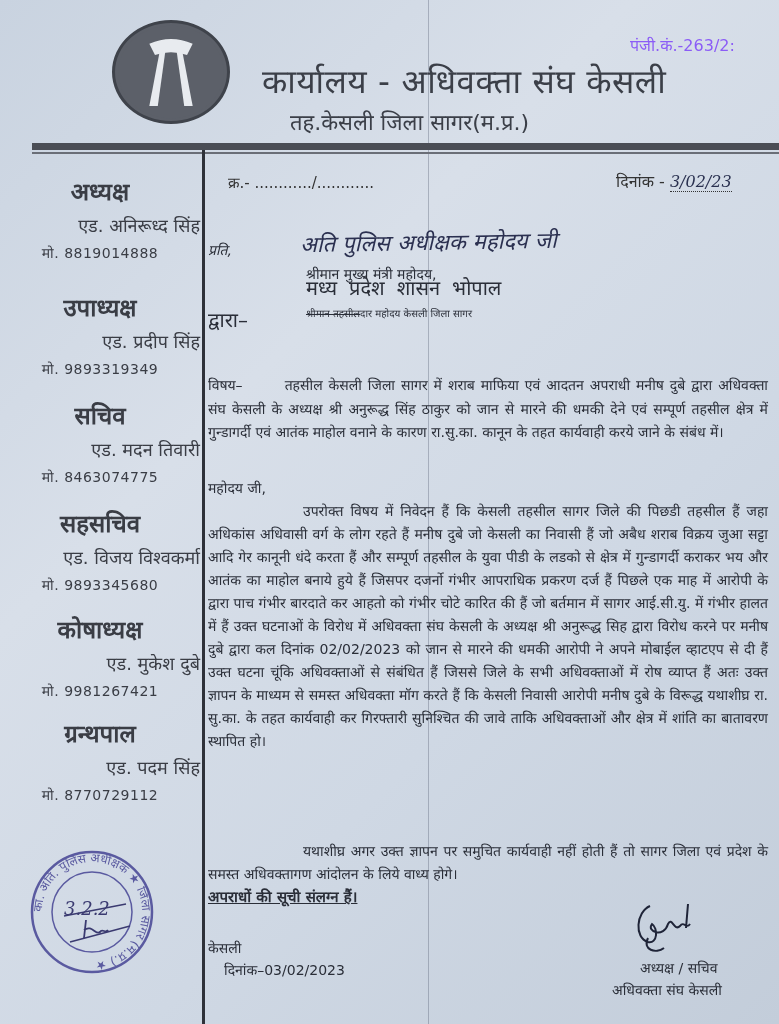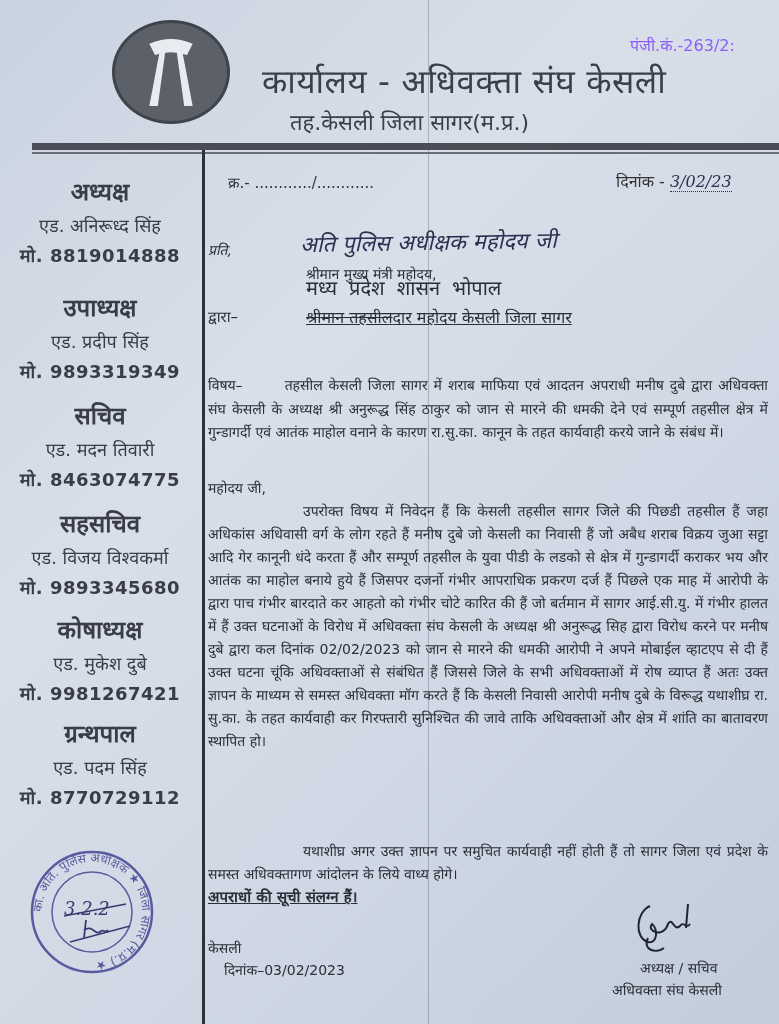--- a/index.html
+++ b/index.html
@@ -23,33 +23,33 @@
   .subtitle { position:absolute; left:290px; top:106px; font-size:22px; color:#3b3f48; }
   .header-rule { position:absolute; left:32px; top:143px; width:747px; height:7px; background:#4a4d55; }
   .header-rule2 { position:absolute; left:32px; top:152px; width:747px; height:2px; background:#6a6e77; }
   .vrule { position:absolute; left:202px; top:150px; width:3px; height:874px; background:#2e3139; }
   .fold { position:absolute; left:428px; top:0; width:1px; height:1024px; background:rgba(80,90,110,0.35); }
 
   
   .sidebar { position:absolute; left:0; top:168px; width:200px; }
   .office { position:absolute; width:200px; text-align:center; }
   .office .role { font-size:24px; font-weight:bold; color:#3a3d45; display:block; }
-  .office .name { font-size:18px; color:#3a3d45; display:block; margin-top:6px; }
-  .office .phone { font-size:18px; color:#3a3d45; display:block; margin-top:6px; letter-spacing:0.5px;font-weight:bold; }
+  .office .name { font-size:18px; color:#3a3d45; display:block; margin-top:6px;text-align:right; }
+  .office .phone { font-size:14px; color:#3a3d45; display:block; margin-top:6px; letter-spacing:0.5px; }
 
   
   .ref { position:absolute; left:228px; top:172px; font-size:15px; color:#333; }
   .date-top { position:absolute; left:616px; top:170px; font-size:16px; color:#333; }
   .date-top .hand { font-family:"DejaVu Serif", serif; font-style:italic; color:#2a3150; border-bottom:1px dotted #333; }
   .prati { position:absolute; left:208px; top:240px; font-size:14px;font-style:italic; }
   .handwritten-to { position:absolute; left:300px; top:226px; font-size:22px; font-family:"DejaVu Serif", serif; font-style:italic; color:#2b3050; transform:rotate(-1deg); }
   .addr1 { position:absolute; left:306px; top:264px; font-size:14px; }
   .addr2 { position:absolute; left:306px; top:274px; font-size:20px;font-family:Liberation Mono, monospace; }
-  .dwara { position:absolute; left:208px; top:306px; font-size:15px; }
-  .dwara-text { position:absolute; left:306px; top:306px; font-size:16px;text-decoration:underline; }
+  .dwara { position:absolute; left:208px; top:306px; font-size:20px; }
+  .dwara-text { position:absolute; left:306px; top:306px; font-size:10px; }
   .strike { text-decoration: line-through; }
   .subject { position:absolute; left:208px; top:374px; width:560px; font-size:14px; line-height:23.5px; text-align:justify; }
   .subject .label { margin-right:42px; }
   .salute { position:absolute; left:208px; top:478px; font-size:14px; }
   .para { position:absolute; left:208px; width:560px; font-size:14px; line-height:23px; text-align:justify; text-indent:95px; }
   .para1 { top:500px; }
   .para2 { top:840px; }
   .enclosure { position:absolute; left:208px; top:886px; font-size:15px; font-weight:bold; text-decoration:underline; }
   .place { position:absolute; left:208px; top:938px; font-size:14px; }
   .date-bottom { position:absolute; left:208px; top:960px; font-size:14px;margin-left:16px; }

